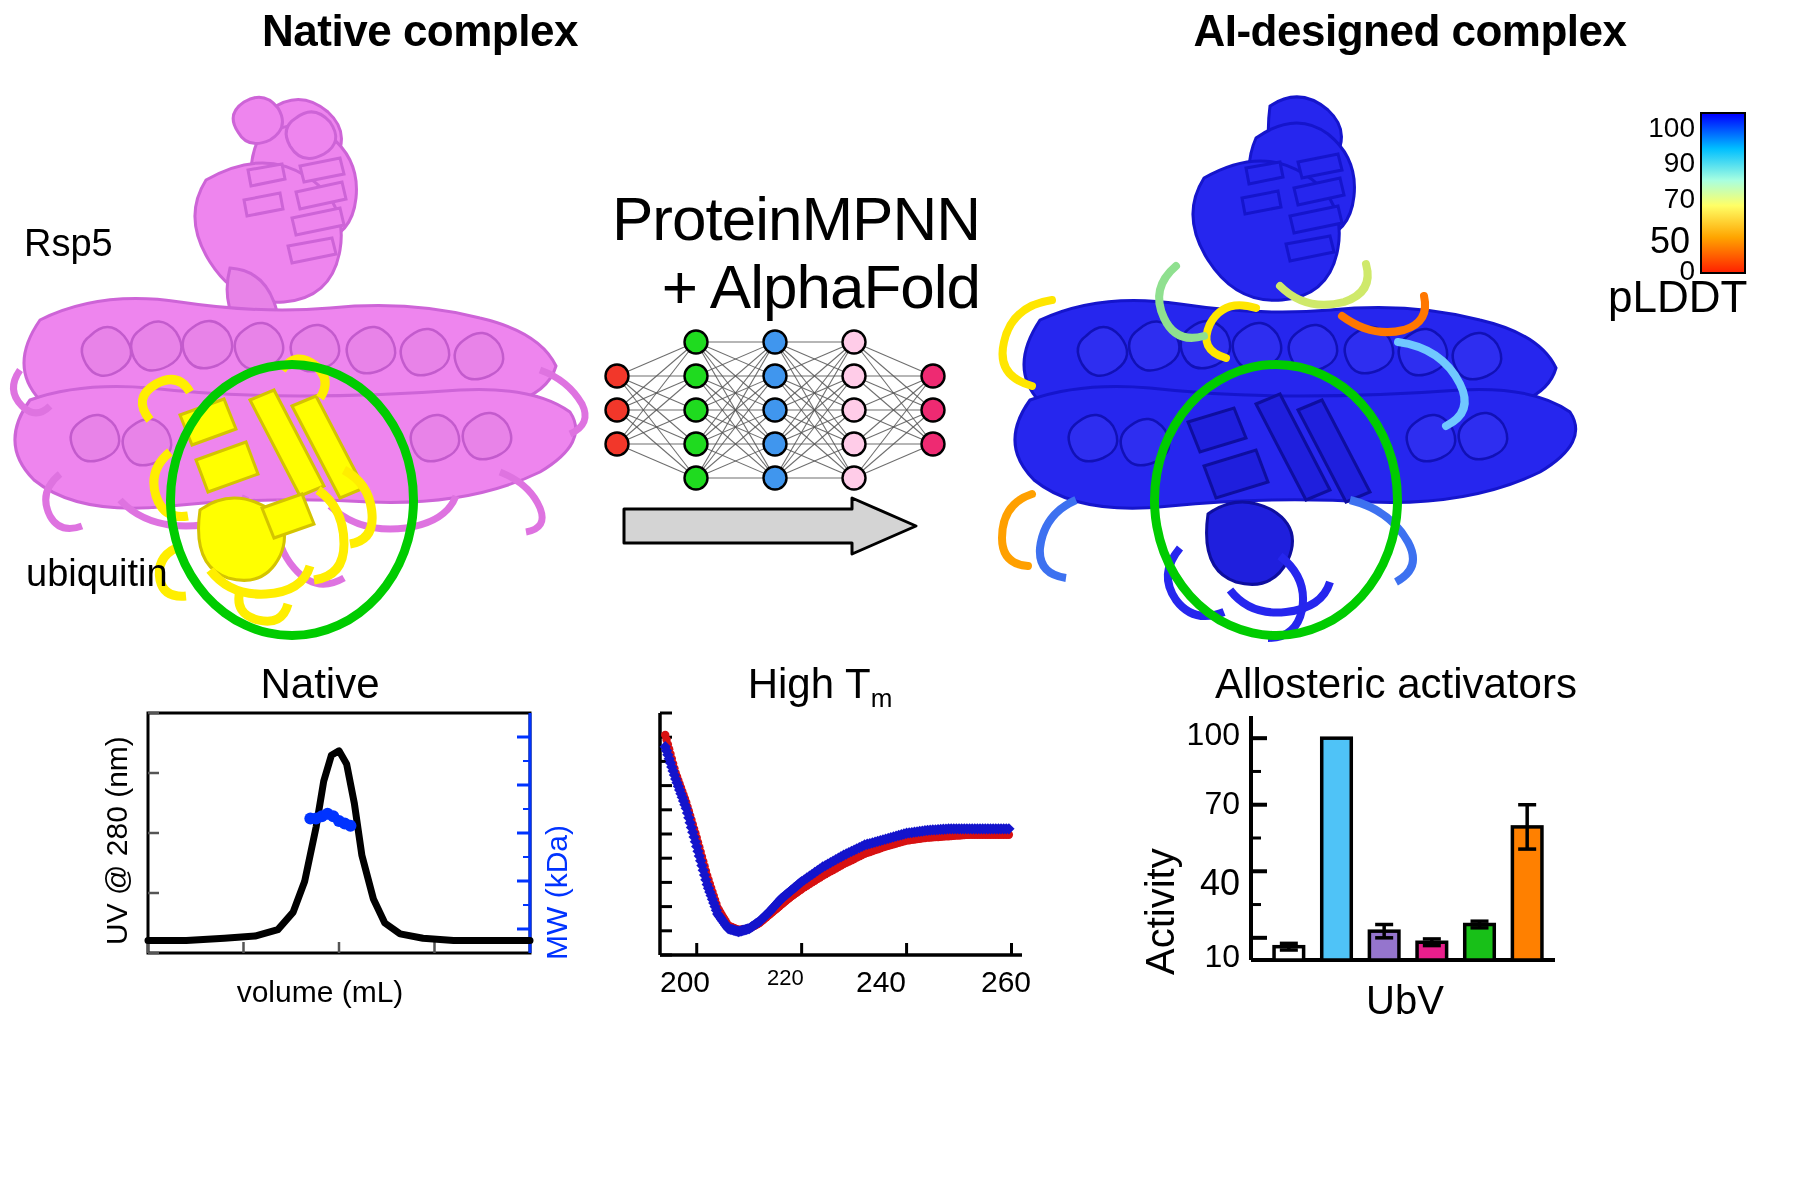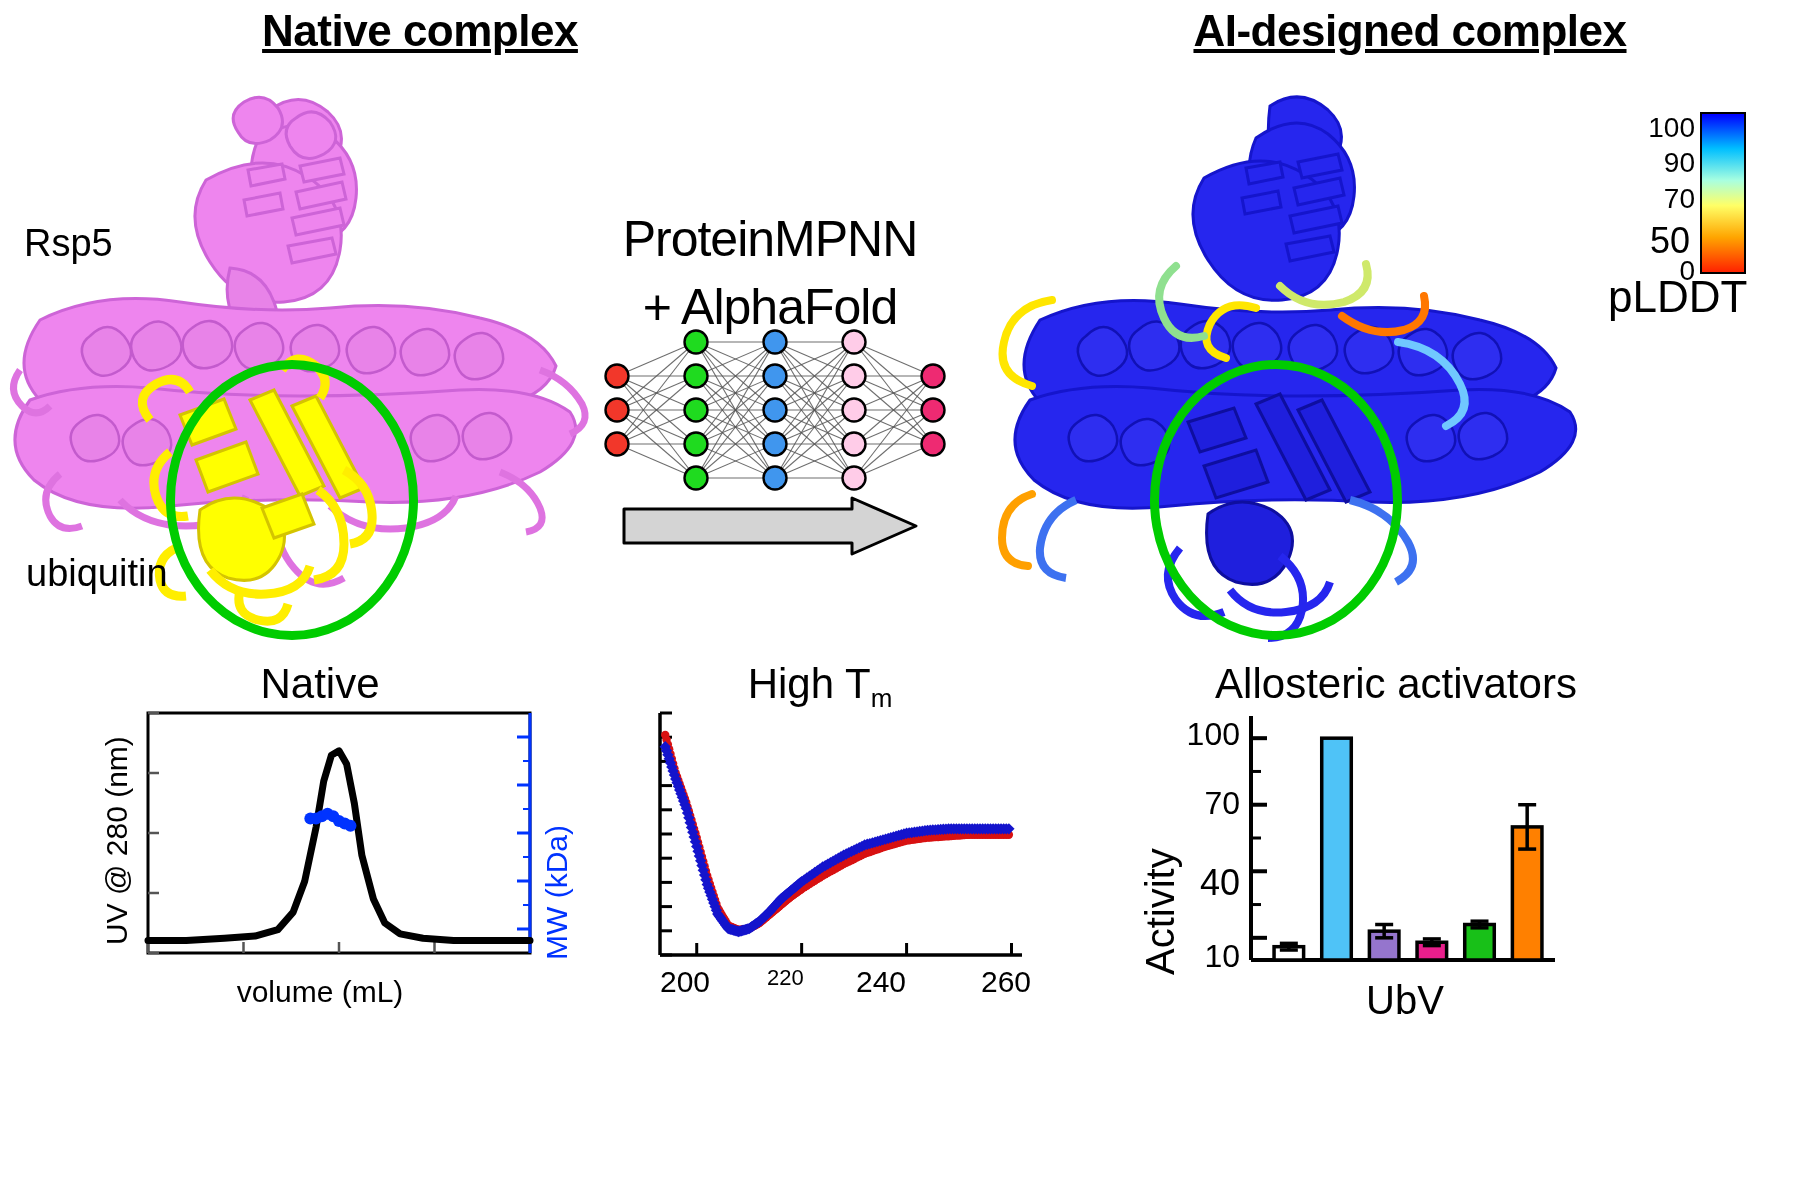--- a/index.html
+++ b/index.html
@@ -1,22 +1,22 @@
 <!DOCTYPE html>
 <html><head>
 <meta charset="utf-8">
 <style>
   html,body{margin:0;padding:0;background:#fff;}
   body{width:1800px;height:1202px;position:relative;overflow:hidden;
        font-family:"Liberation Sans", sans-serif;color:#000;}
   .abs{position:absolute;}
-  .hdr{font-weight:bold;font-size:44px;text-decoration:underline;text-align:center;
+  .hdr{font-weight:bold;font-size:44px;text-align:center;
        letter-spacing:-0.5px;}
   .lbl{font-size:38px;}
-  .bigtxt{font-size:50px;text-align:center;line-height:1.05;letter-spacing:-1px;margin-top:27px;}
+  .bigtxt{font-size:62px;text-align:right;line-height:1.05;letter-spacing:-1px;}
   .paneltitle{font-size:42px;text-align:center;}
   .axlbl{font-size:30px;}
   .vert{writing-mode:vertical-rl;transform:rotate(180deg);}
   svg{display:block;}
 </style>
 </head>
 <body>
 
 <div class="abs hdr" style="left:60px;top:6px;width:720px;">Native complex</div>
 

